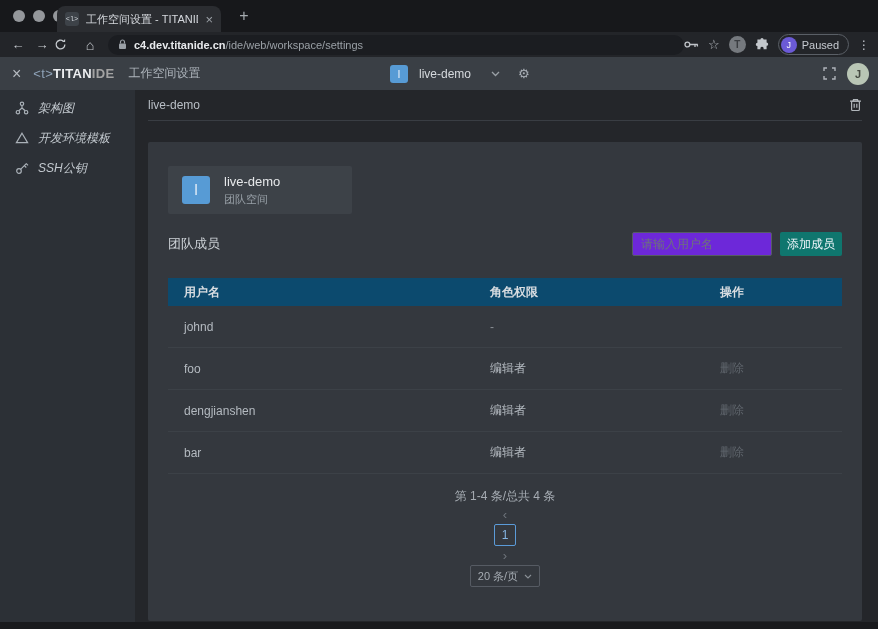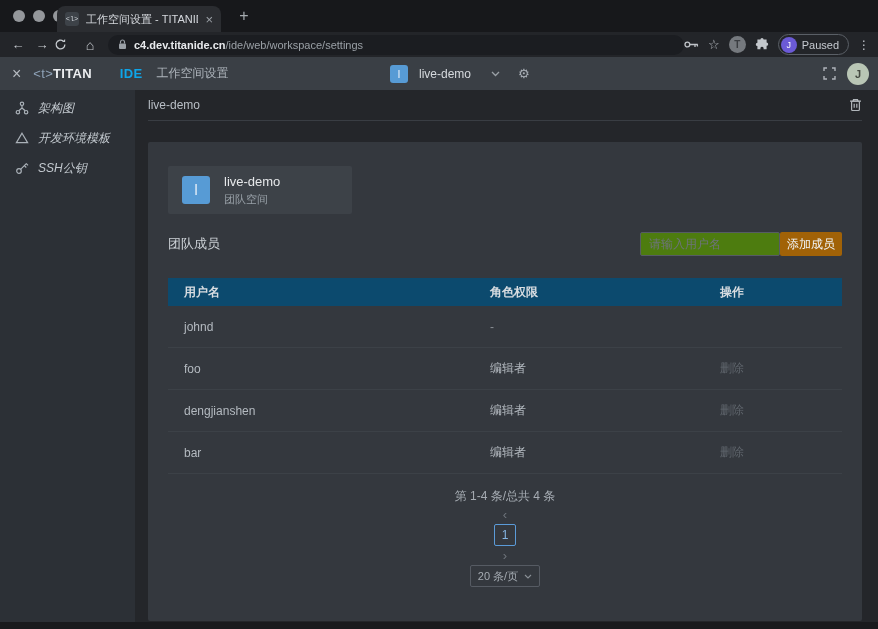--- a/index.html
+++ b/index.html
@@ -41,21 +41,21 @@
   .profile-chip .ptxt { color:#c6cad0; font-size:11px; }
   .dots { color:#c3c7cd; font-size:12px; }
 
   
   .appheader { position:absolute; left:0; top:57px; width:878px; height:33px; background:#3a3f45;
                display:flex; align-items:center; }
   .ah-close { color:#b6bbc1; font-size:16px; margin:0 12px 0 12px; }
   .logo { font-size:13px; font-weight:bold; letter-spacing:.3px; white-space:nowrap; }
   .logo .lp { color:#8fa3b8; font-weight:normal; }
   .logo .lm { color:#eceef0; }
-  .logo .la { color:#0ea5e9;padding-left:28px; }
+  .logo .la { color:#a3a3a3; }
   .ah-title { color:#aeb5bc; font-size:12px; margin-left:14px; }
   .ah-center { position:absolute; left:390px; top:0; height:33px; display:flex; align-items:center; gap:8px; }
   .ws-badge { width:18px; height:18px; border-radius:3px; background:#579bd5; color:#eaf2fa; font-size:11px;
               display:flex; align-items:center; justify-content:center; }
   .ws-name { color:#d6dade; font-size:12px; margin-left:3px; }
   .chev { margin-left:12px; display:flex; }
   .gear { color:#a8aeb5; font-size:13px; margin-left:10px; }
   .ah-right { margin-left:auto; display:flex; align-items:center; gap:11px; padding-right:9px; }
   .avatar { width:22px; height:22px; border-radius:50%; background:#b9c6b5; color:#454a42;
             font-size:11px; font-weight:bold; display:flex; align-items:center; justify-content:center; }
@@ -77,24 +77,24 @@
 
   .ws-card { margin-top:24px; width:184px; height:48px; background:#3d4248; border-radius:2px;
              display:flex; align-items:center; padding-left:14px; gap:14px; }
   .ws-card .big-badge { width:28px; height:28px; border-radius:3px; background:#579bd5; color:#eef4fa;
              font-size:14px; display:flex; align-items:center; justify-content:center; }
   .ws-card .ct { color:#e6e8ea; font-size:13px; }
   .ws-card .cs { color:#99a1a8; font-size:11px; margin-top:3px; }
 
   .members-row { margin-top:18px; display:flex; align-items:center; }
   .sec-title { color:#ced3d8; font-size:13px; }
-  .member-input { margin-left:auto; width:140px; height:24px; background:#4d7c0f; border:1px solid #565c64;
+  .member-input { margin-left:auto; width:140px; height:24px; background:#6d28d9; border:1px solid #565c64;
                   border-radius:2px; color:#c8ccd1; font-size:12px; padding:0 8px; outline:none; }
   .member-input::placeholder { color:#6d737a; }
-  .add-btn { width:62px; height:24px; background:#a16207; border:none; border-radius:2px;
+  .add-btn { margin-left:8px; width:62px; height:24px; background:#0f766e; border:none; border-radius:2px;
              color:#f2f7fc; font-size:12px; }
 
   .table { margin-top:22px; }
   .trow { display:grid; grid-template-columns:306px 230px 138px; align-items:center; }
   .thead { height:28px; background:#0c4a6e; }
   .thead .cell { color:#d9dde1; font-size:12px; font-weight:bold; }
   .cell { padding-left:16px; font-size:12px; }
   .tbody-row { height:42px; border-bottom:1px solid #3c4147; }
   .tbody-row .cell { color:#b4bac0; }
   .tbody-row .action { color:#5f656c; }

